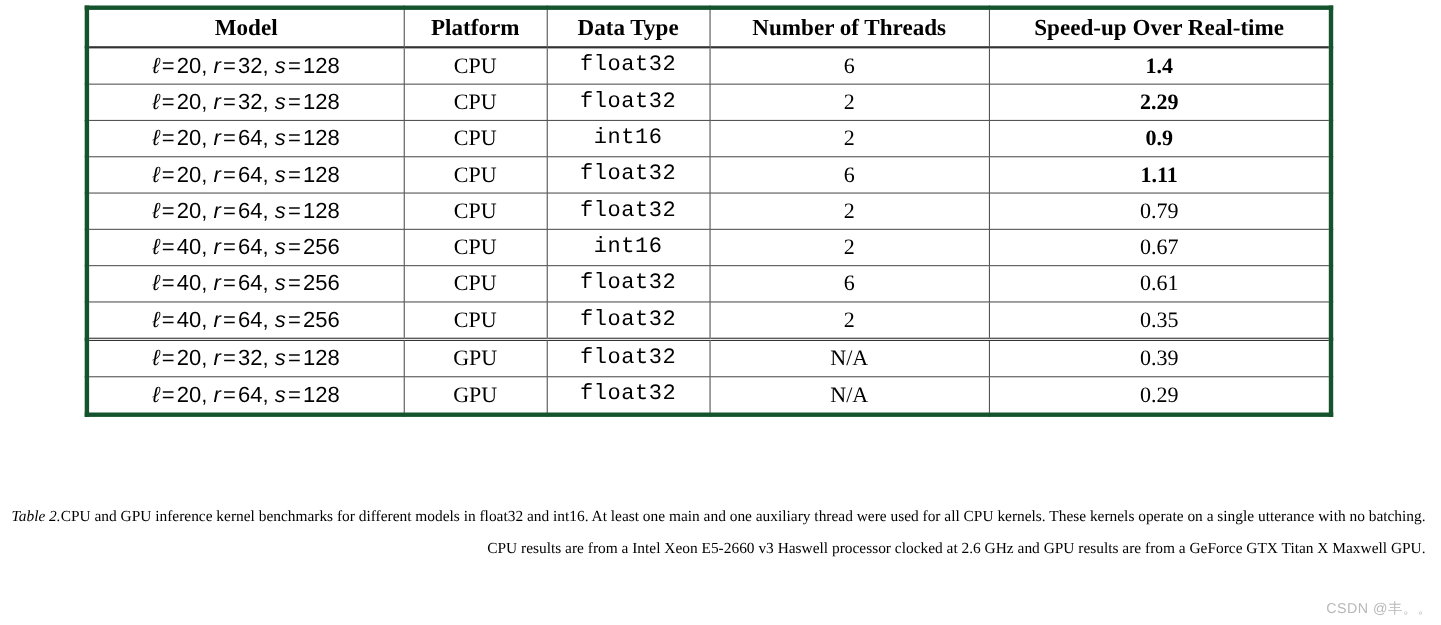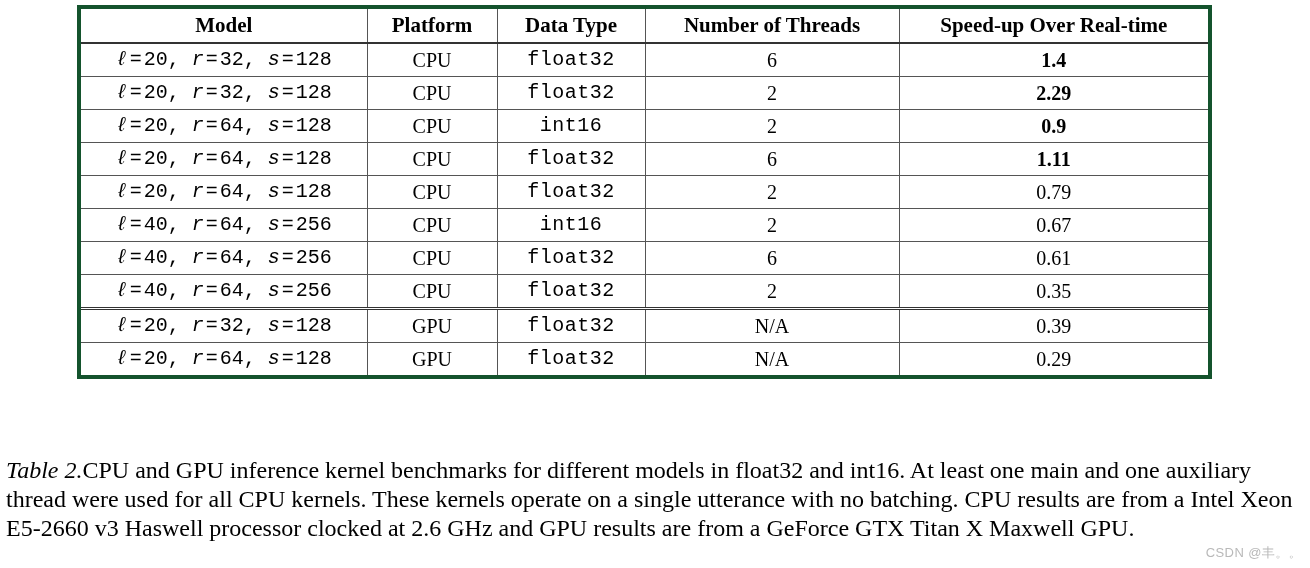--- a/index.html
+++ b/index.html
@@ -54,21 +54,21 @@
     line-height: 33px;
     font-size: 21px;
     border-bottom: 2px solid #333;
     border-top: 2px solid #333;
   }
   table.bench tbody tr td {
     font-weight: normal;
   }
   
   td.model {
-    font-family: Liberation Mono, monospace;
+    font-family: Liberation Sans, sans-serif;
     font-size: 20px;
     margin-top: 24px;
   }
   td.model .mi {
     font-style: italic;
   }
   td.model .op {
     font-style: normal;
     padding: 0 2px;
   }
@@ -94,23 +94,23 @@
   tbody tr:last-child td {
     border-bottom: 2px solid #333;
   }
 
   
   #caption {
     position: absolute;
     left: 6px;
     top: 456px;
     width: 1290px;
-    font-size: 24px;
+    font-size: 14px;
     line-height: 29px;
-    text-align: left;
+    text-align: right;
     color: #000;
   }
   #caption .cap-label {
     font-style: italic;
   }
   #caption .cap-body {
     font-style: normal;
   }
 
   

